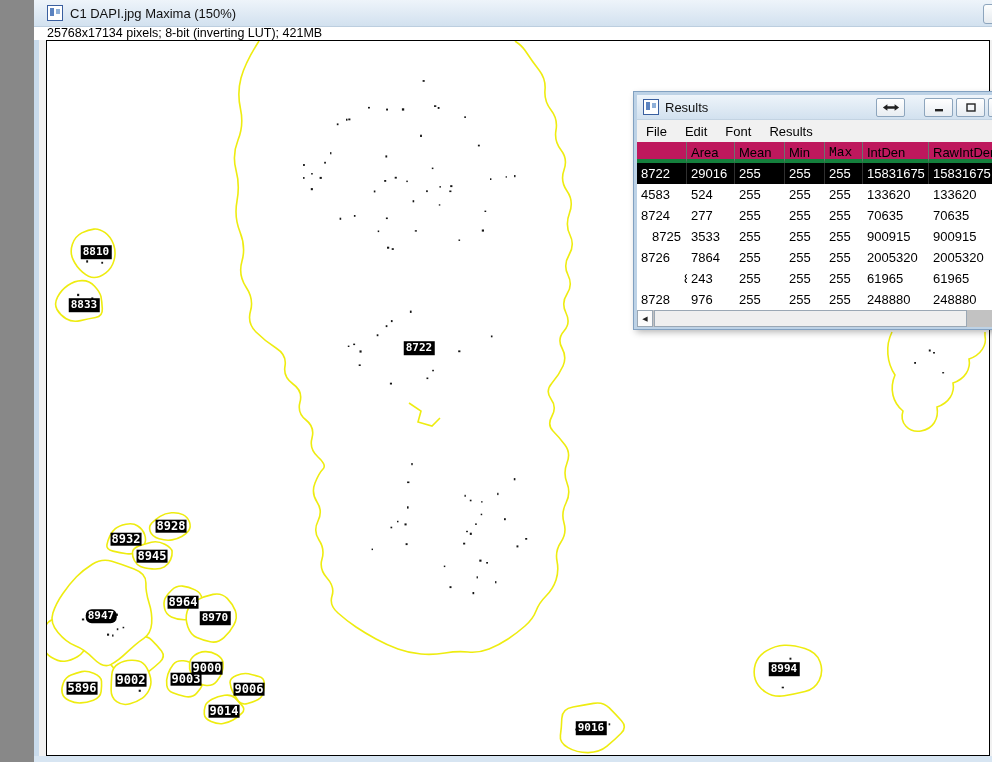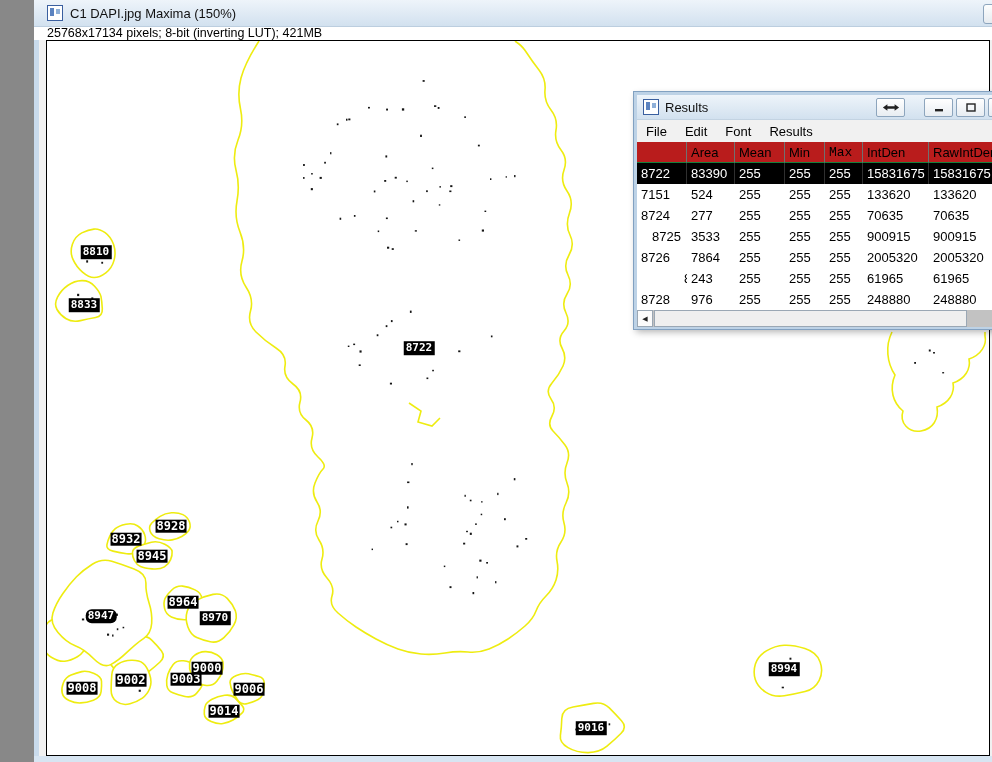--- a/index.html
+++ b/index.html
@@ -40,21 +40,21 @@
   .r-btn{width:27px;height:17px;background:linear-gradient(#ffffff,#e8edf2);border:1px solid #8da5bd;
          border-radius:2px;display:flex;align-items:center;justify-content:center;margin-left:3px;cursor:pointer;}
   .r-btn.first{margin-right:16px;}
   .r-menu{height:22px;background:#f1f1f1;display:flex;align-items:center;font-size:13px;color:#000;}
   .menu-item{padding:0 9px;cursor:default;}
   .r-table{display:flex;}
   .tcol{width:367px;}
   .trow{display:flex;height:21px;font-size:13px;background:#fff;color:#000;}
   .trow.sel{background:#000;color:#fff;}
   .tcell{box-sizing:border-box;padding:3px 0 0 4px;white-space:nowrap;overflow:hidden;flex:0 0 auto;}
-  .thead .tcell{background:#b91c1c;border-right:1px solid #707070;border-bottom:1px solid #15803d;}
+  .thead .tcell{background:#be185d;border-right:1px solid #707070;border-bottom:4px solid #15803d;}
   .trow.sel .tcell{border-right:1px solid #303030;}
   .vscroll{width:17px;height:168px;position:relative;background:#f3f3f3;border-left:1px solid #dcdcdc;
            box-sizing:border-box;}
   .sbtn{position:absolute;width:16px;height:16px;background:#fbfbfb;border:1px solid #9aa7b4;
         box-sizing:border-box;font-size:7px;display:flex;align-items:center;justify-content:center;
         color:#222;cursor:pointer;}
   .vthumb{position:absolute;left:0;top:64px;width:16px;height:28px;background:#e9e9e9;
           border:1px solid #9aa7b4;box-sizing:border-box;cursor:grab;}
   .hscroll{height:17px;position:relative;background:#c2c2c2;}
   .hthumb{position:absolute;left:17px;top:0;width:313px;height:17px;background:#efefef;
@@ -214,21 +214,21 @@
       </svg>
       <div class="badge" style="left: 372px; top: 307px;">8722</div>
       <div class="badge" style="left: 49px; top: 211px;">8810</div>
       <div class="badge" style="left: 37px; top: 264px;">8833</div>
       <div class="badge small" style="left: 124px; top: 485px;">8928</div>
       <div class="badge small" style="left: 79px; top: 498px;">8932</div>
       <div class="badge small" style="left: 105px; top: 515px;">8945</div>
       <div class="badge" style="left: 54px; top: 575px; border-radius: 6px;">8947</div>
       <div class="badge small" style="left: 136px; top: 561px;">8964</div>
       <div class="badge" style="left: 168px; top: 577px;">8970</div>
-      <div class="badge small" style="left: 35px; top: 647px;">9008</div>
+      <div class="badge small" style="left: 35px; top: 647px;">5896</div>
       <div class="badge small" style="left: 84px; top: 639px;">9002</div>
       <div class="badge small" style="left: 139px; top: 638px;">9003</div>
       <div class="badge small" style="left: 160px; top: 627px;">9000</div>
       <div class="badge small" style="left: 202px; top: 648px;">9006</div>
       <div class="badge small" style="left: 177px; top: 670px;">9014</div>
       <div class="badge" style="left: 737px; top: 628px;">8994</div>
       <div class="badge" style="left: 544px; top: 687px;">9016</div>
     </div>
   <div class="left-strip"></div>
   <div class="bottom-strip"></div>
@@ -272,29 +272,29 @@
             <div class="tcell" style="width: 50px;"></div>
             <div class="tcell" style="width: 48px;">Area</div>
             <div class="tcell" style="width: 50px;">Mean</div>
             <div class="tcell" style="width: 40px;">Min</div>
             <div class="tcell" style="width: 38px; font-family: Liberation Mono, monospace;">Max</div>
             <div class="tcell" style="width: 66px;">IntDen</div>
             <div class="tcell" style="width: 75px;">RawIntDen</div>
           </div>
           <div class="trow sel">
             <div class="tcell" style="width: 50px;">8722</div>
-            <div class="tcell" style="width: 48px;">83390</div>
+            <div class="tcell" style="width: 48px;">29016</div>
             <div class="tcell" style="width: 50px;">255</div>
             <div class="tcell" style="width: 40px;">255</div>
             <div class="tcell" style="width: 38px;">255</div>
             <div class="tcell" style="width: 66px;">15831675</div>
             <div class="tcell" style="width: 75px;">15831675</div>
           </div>
           <div class="trow">
-            <div class="tcell" style="width: 50px;">7151</div>
+            <div class="tcell" style="width: 50px;">4583</div>
             <div class="tcell" style="width: 48px;">524</div>
             <div class="tcell" style="width: 50px;">255</div>
             <div class="tcell" style="width: 40px;">255</div>
             <div class="tcell" style="width: 38px;">255</div>
             <div class="tcell" style="width: 66px;">133620</div>
             <div class="tcell" style="width: 75px;">133620</div>
           </div>
           <div class="trow">
             <div class="tcell" style="width: 50px;">8724</div>
             <div class="tcell" style="width: 48px;">277</div>

